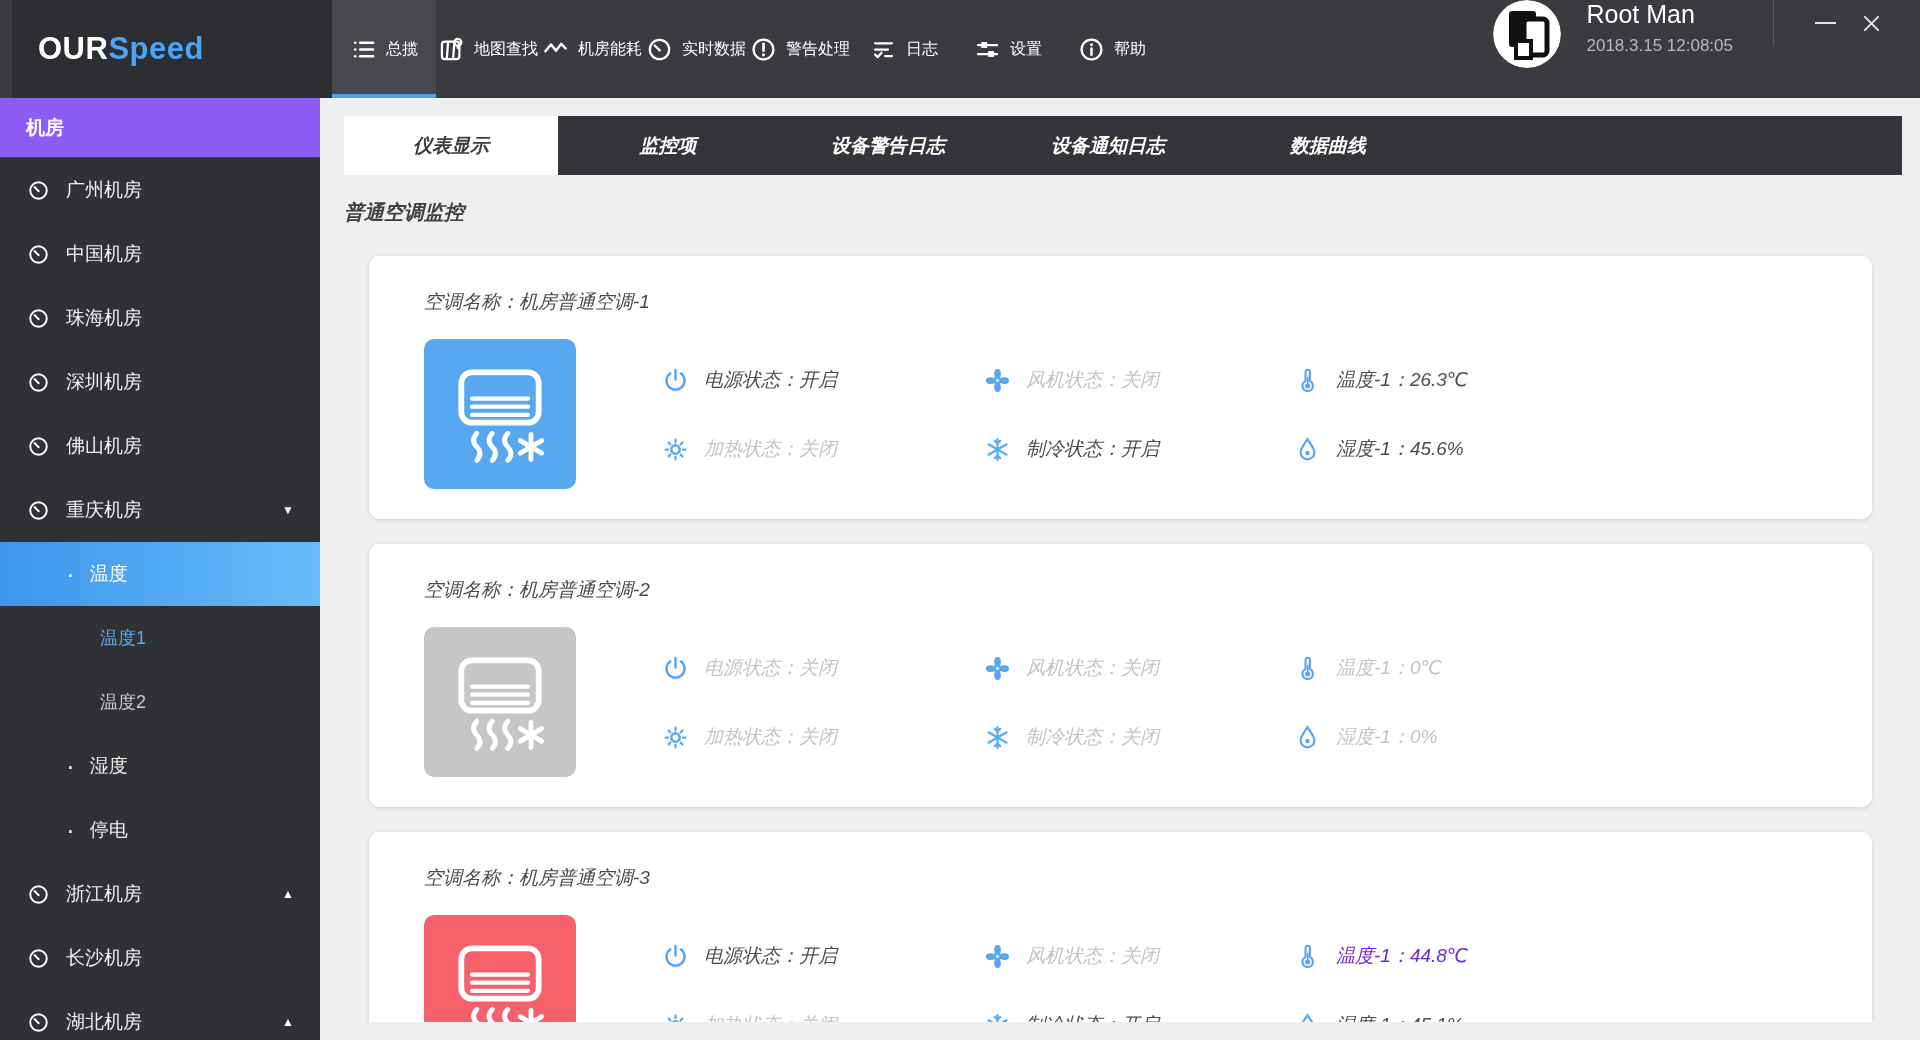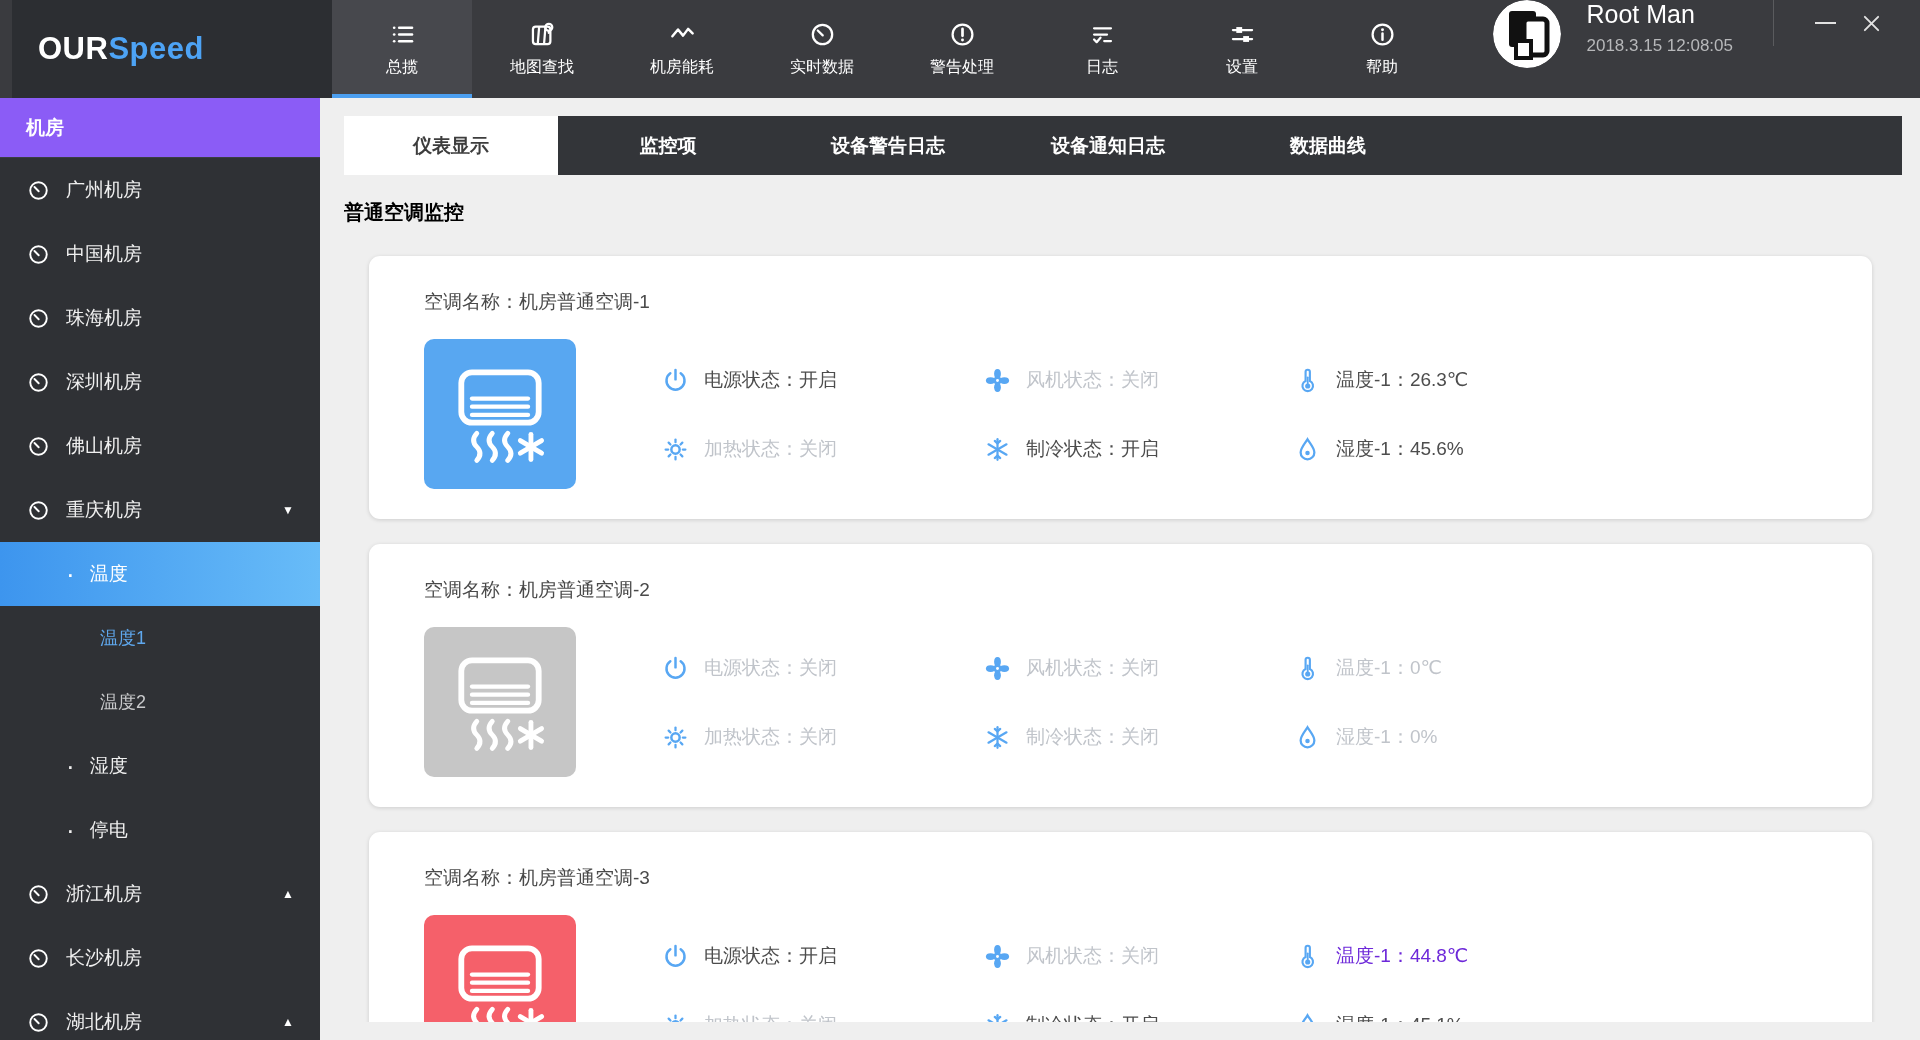--- a/index.html
+++ b/index.html
@@ -5,21 +5,21 @@
   * { margin:0; padding:0; box-sizing:border-box; }
   html,body { width:1920px; height:1040px; overflow:hidden; }
   body { background:#efefef; font-family:"Liberation Sans","DejaVu Sans",sans-serif; }
 
   
   .topbar { position:absolute; top:0; left:0; width:1920px; height:98px; background:#3a3b3f; display:flex; z-index:20;padding-left:12px; }
   .logo-block { width:320px; height:98px; background:#2c2e32; display:flex; align-items:center; padding-left:26px; flex:none; }
   .logo { font-size:31px; font-weight:600; letter-spacing:.5px; color:#fff; }
   .logo .accent { color:#4da3f5; }
   .nav { display:flex; }
-  .nav-item { width:140px; height:98px; display:flex; flex-direction:column; align-items:center; justify-content:center; gap:9px; color:#fff; cursor:pointer; }
+  .nav-item { width:104px; height:98px; display:flex; align-items:center; justify-content:center; gap:9px; color:#fff; cursor:pointer; }
   .nav-item svg { width:27px; height:27px; display:block; }
   .nav-label { font-size:16px; white-space:nowrap; }
   .nav-item.active { background:#47484d; box-shadow: inset 0 -4px 0 #4c9ff0; }
 
   .user-block { position:absolute; right:0; top:0; height:98px; display:flex; align-items:flex-start; padding-right:26px; }
   .avatar { width:68px; height:68px; border-radius:50%; overflow:hidden; flex:none; cursor:pointer; }
   .user-meta { margin-left:25px; }
   .user-name { font-size:25px; color:#fff; }
   .user-date { font-size:17px; color:#b7b8ba; margin-top:7px; }
   .v-divider { width:1px; height:46px; background:#5a5b5e; margin:0 28px 0 40px; }
@@ -34,25 +34,25 @@
   .side-item .room-ic { width:23px; height:23px; margin-right:16px; color:#fff; flex:none; }
   .side-item .room-ic svg { width:100%; height:100%; display:block; }
   .side-item.monitor { padding-left:66px; }
   .bullet { margin-right:15px; font-size:26px; line-height:1; }
   .side-item.active { background:linear-gradient(90deg,#3d95ee,#68bcf8); color:#fff; }
   .side-item.sub { padding-left:100px; color:#c9cacc; font-size:18px; }
   .side-item.sub.accent { color:#5fa8ee; }
   .caret { position:absolute; right:26px; font-size:12px; color:#fff; }
 
   
-  .main { position:absolute; top:98px; left:320px; width:1600px; height:942px; overflow:hidden; }
+  .main { position:absolute; top:98px; left:320px; width:1600px; height:942px; overflow:hidden;font-style:italic; }
   .tabbar { margin:18px 18px 0 24px; height:59px; display:flex; background:#333539; }
   .tab { width:220px; display:flex; align-items:center; justify-content:center; font-size:19px; font-weight:700; color:#fff; cursor:pointer; }
   .tab.active { width:214px; background:#fff; color:#3d3d3d; }
-  .page-title { margin:24px 0 0 24px; font-size:20px; font-weight:700; color:#000000; }
+  .page-title { margin:24px 0 0 24px; font-size:20px; font-weight:700; color:#404040; }
   .cards { margin:30px 48px 0 49px; display:flex; flex-direction:column; gap:25px; }
   .card { background:#fff; height:263px; position:relative; border-radius:11px; box-shadow:0 1px 4px rgba(0,0,0,.14); }
   .card-title { position:absolute; left:55px; top:33px; font-size:19px; color:#4a4a4a; }
   .tile { position:absolute; left:55px; top:83px; width:152px; height:150px; border-radius:10px; display:flex; align-items:center; justify-content:center; }
   .tile svg { width:120px; height:118px; display:block; }
   .rows { position:absolute; left:293px; top:100px; right:16px; }
   .srow { display:flex; align-items:center; height:48px; margin-bottom:21px; }
   .cell { display:flex; align-items:center; }
   .cell-0 { width:322px; } .cell-1 { width:310px; } .cell-2 { flex:1; }
   .s-icon { width:27px; height:27px; margin-right:15px; color:#58a7f3; flex:none; }

